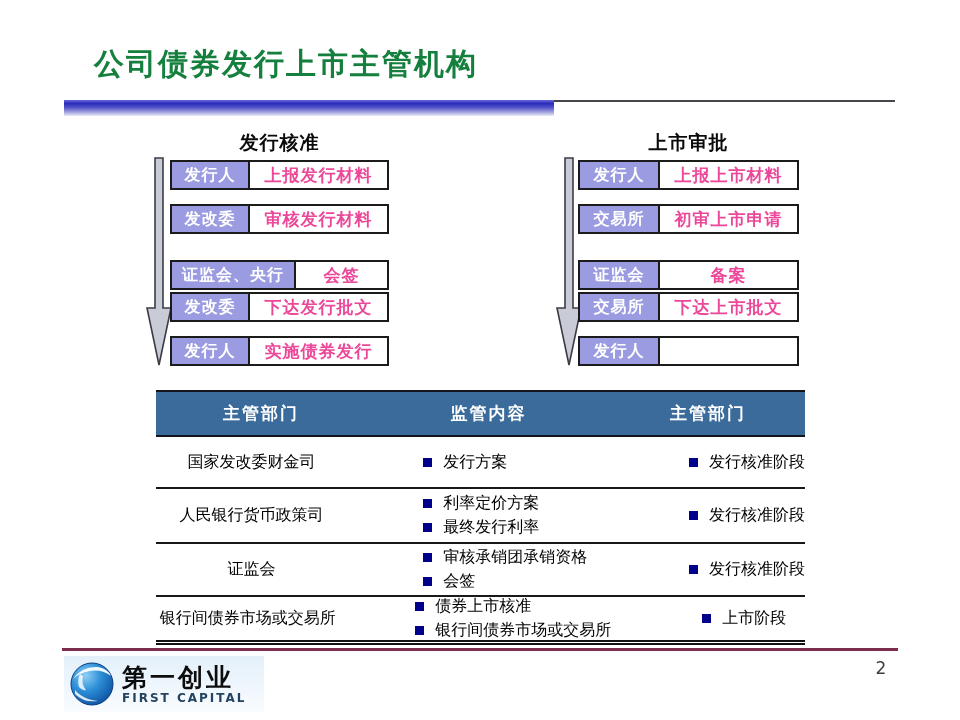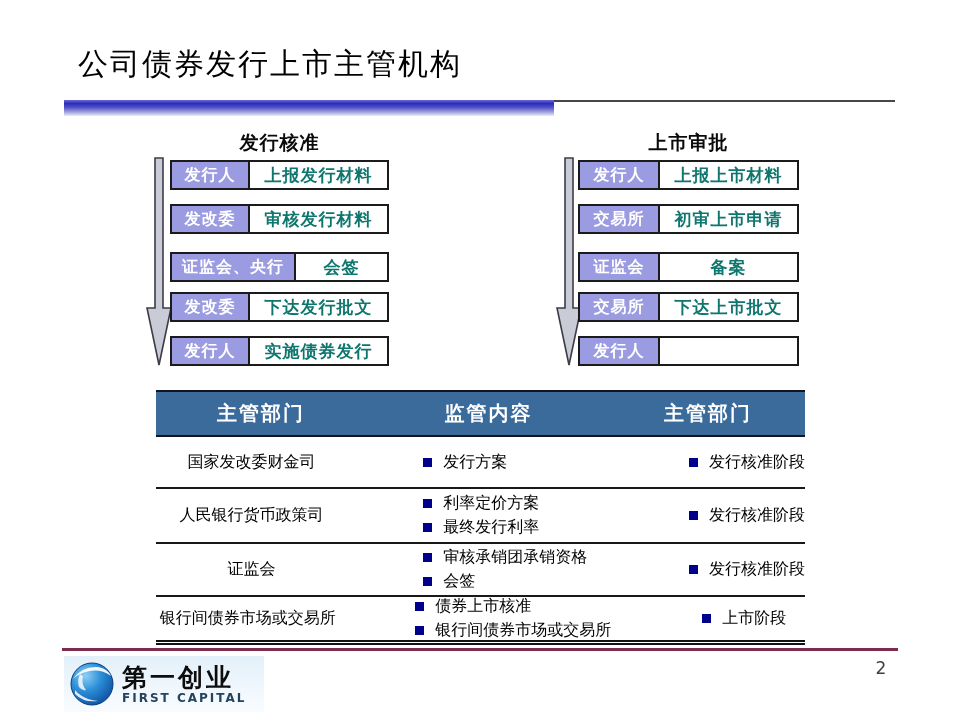--- a/index.html
+++ b/index.html
@@ -1,22 +1,22 @@
 <!DOCTYPE html>
 <html><head>
 <meta charset="utf-8">
 <style>
   * { margin:0; padding:0; box-sizing:border-box; }
   html,body { background:#fff; }
   body { font-family:"DejaVu Serif","Liberation Serif",serif; }
   .slide { position:relative; width:960px; height:720px; background:#ffffff; overflow:hidden; }
 
   .slide-title {
-    position:absolute; left:78px; top:44px;
-    font-size:30px; font-weight:normal; color:#000000; letter-spacing:2px;
+    position:absolute; left:94px; top:44px;
+    font-size:30px; font-weight:bold; color:#15803d; letter-spacing:2px;
   }
   .accent-bar {
     position:absolute; left:64px; top:100px; width:490px; height:16px;
     background:linear-gradient(180deg,#6a6ad6 0%,#2b2bbd 22%,#5555c8 48%,#a9a9e2 78%,#eaeaf6 100%);
   }
   .accent-line {
     position:absolute; left:554px; top:100px; width:341px; height:2px; background:#46464d;
   }
 
   .flow-title {
@@ -29,44 +29,44 @@
   .flow-arrow { position:absolute; top:157px; width:26px; height:210px; }
   .flow-arrow.left  { left:146px; }
   .flow-arrow.right { left:556px; }
 
   .flow-row {
     position:absolute; height:30px; display:flex;
     border:2px solid #1b1b1b; background:#fff;
   }
   .flow-row.colL { left:170px; width:219px; }
   .flow-row.colR { left:578px; width:221px; }
-  .r0 { top:160px; } .r1 { top:204px; } .r2 { top:252px; } .r3 { top:292px; } .r4 { top:336px; }
+  .r0 { top:160px; } .r1 { top:204px; } .r2 { top:260px; } .r3 { top:292px; } .r4 { top:336px; }
   .actor {
     width:78px; flex:0 0 auto; background:#9b9be2; border-right:2px solid #1b1b1b;
     color:#ffffff; font-weight:bold; font-size:16px;
     display:flex; align-items:center; justify-content:center; letter-spacing:1px; white-space:nowrap;
   }
   .flow-row.colR .actor { width:80px; }
   .actor.wide { width:124px; }
   .action {
-    flex:1 1 auto; background:#ffffff; color:#0f766e;
+    flex:1 1 auto; background:#ffffff; color:#ec4899;
     font-weight:bold; font-size:17px;
     display:flex; align-items:center; justify-content:center; letter-spacing:1px; white-space:nowrap;
   }
 
   .reg-table {
     position:absolute; left:156px; top:390px; width:649px;
     border-bottom:5px double #111;
   }
   .thead {
     display:flex; height:47px; background:#3a6b9b;
     border-top:2px solid #14141c; border-bottom:2px solid #14141c;
   }
   .th {
-    color:#fff; font-weight:bold; font-size:20px; letter-spacing:2px;
+    color:#fff; font-weight:bold; font-size:17px; letter-spacing:2px;
     display:flex; align-items:center; justify-content:center;
   }
   .c1 { width:210px; } .c2 { width:245px; } .c3 { width:194px; }
   .tr { display:flex; border-bottom:2px solid #181818;gap:24px; }
   .tr:last-child { border-bottom:none; }
   .h-r0 { height:52px; } .h-r1 { height:55px; } .h-r2 { height:53px; } .h-r3 { height:43px; }
   .td-dept {
     display:flex; align-items:center; justify-content:center;
     font-size:16px; color:#000; text-align:center;
   }

